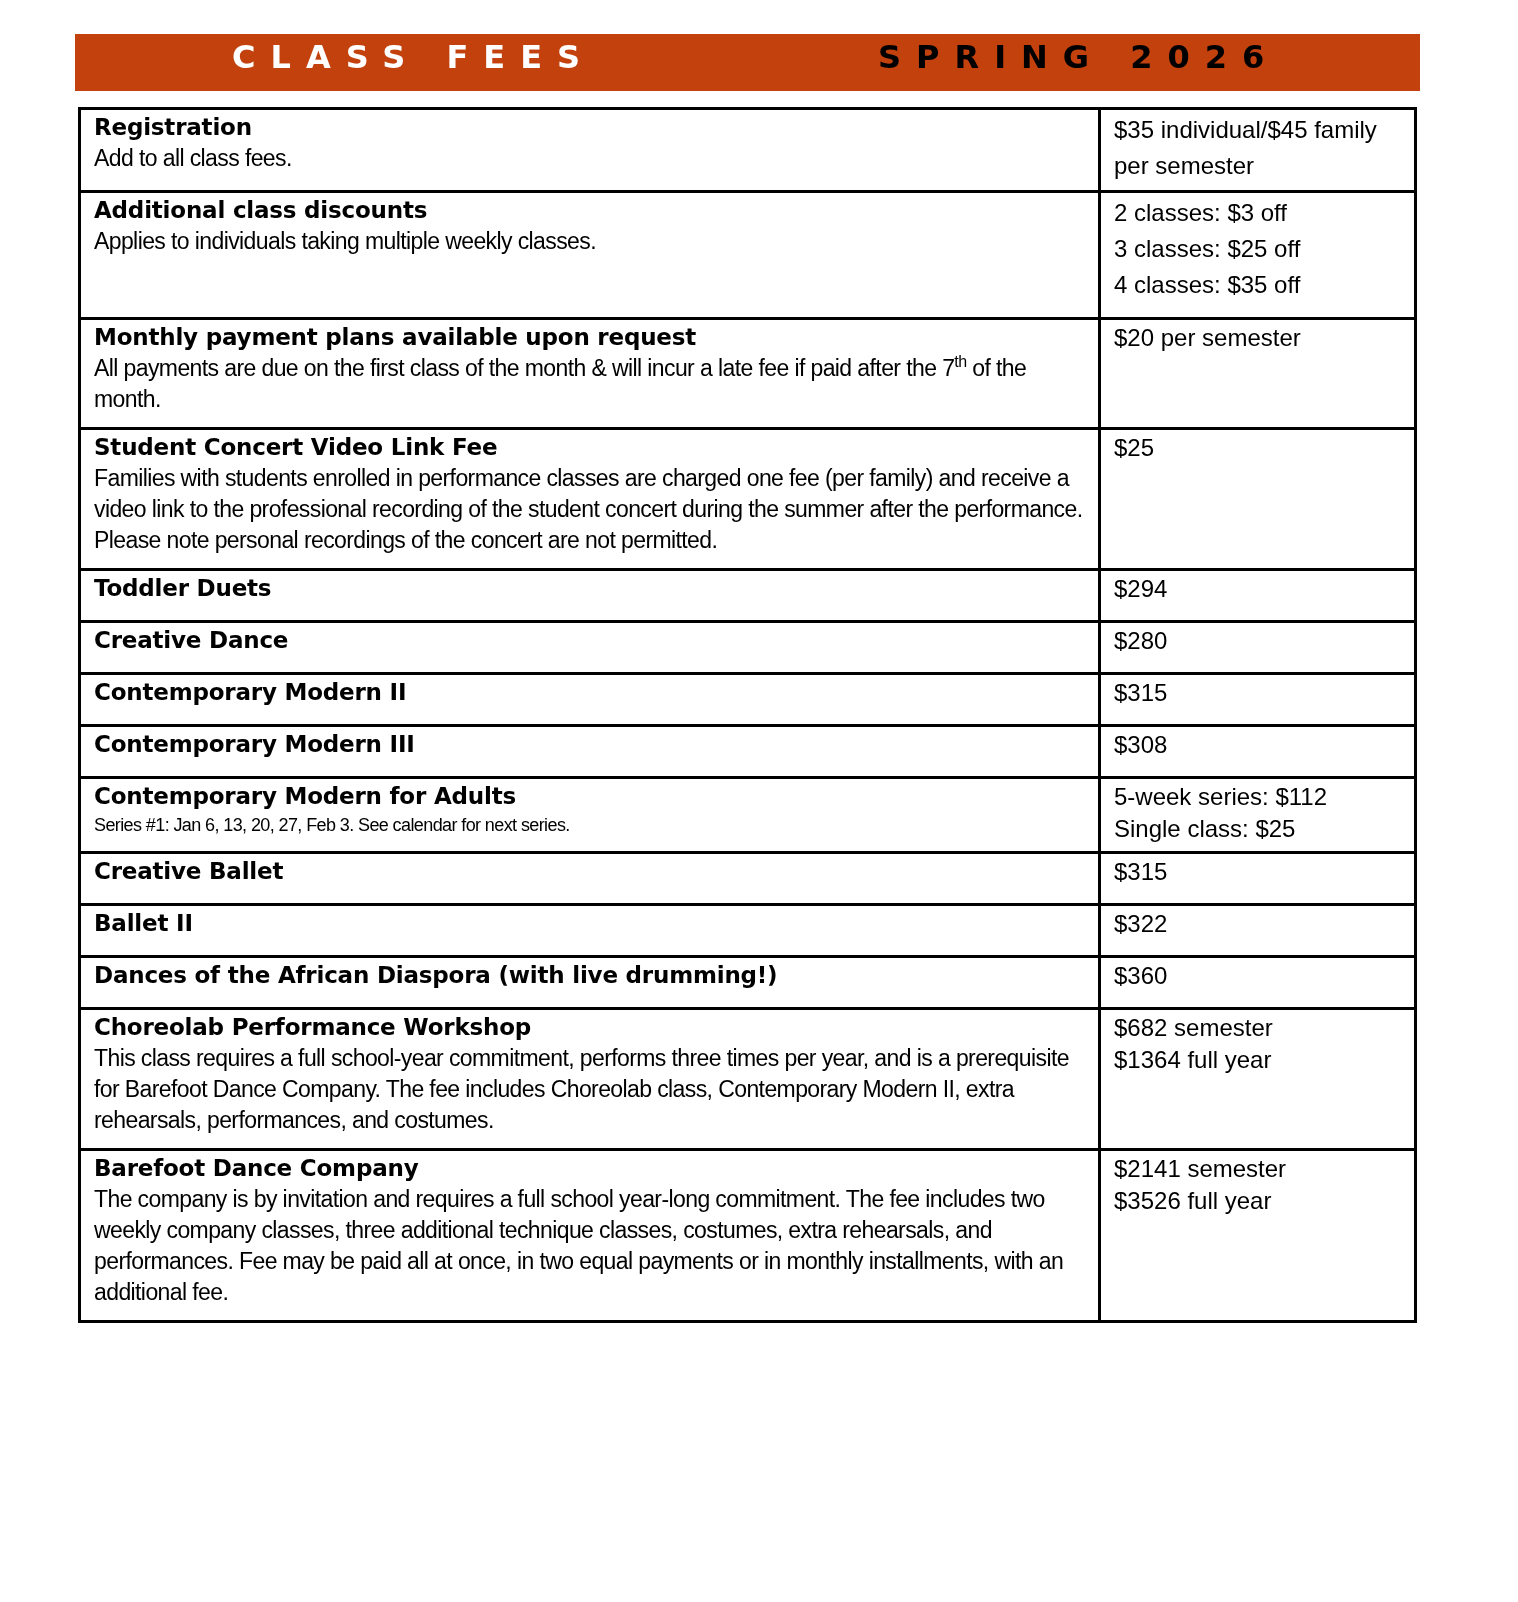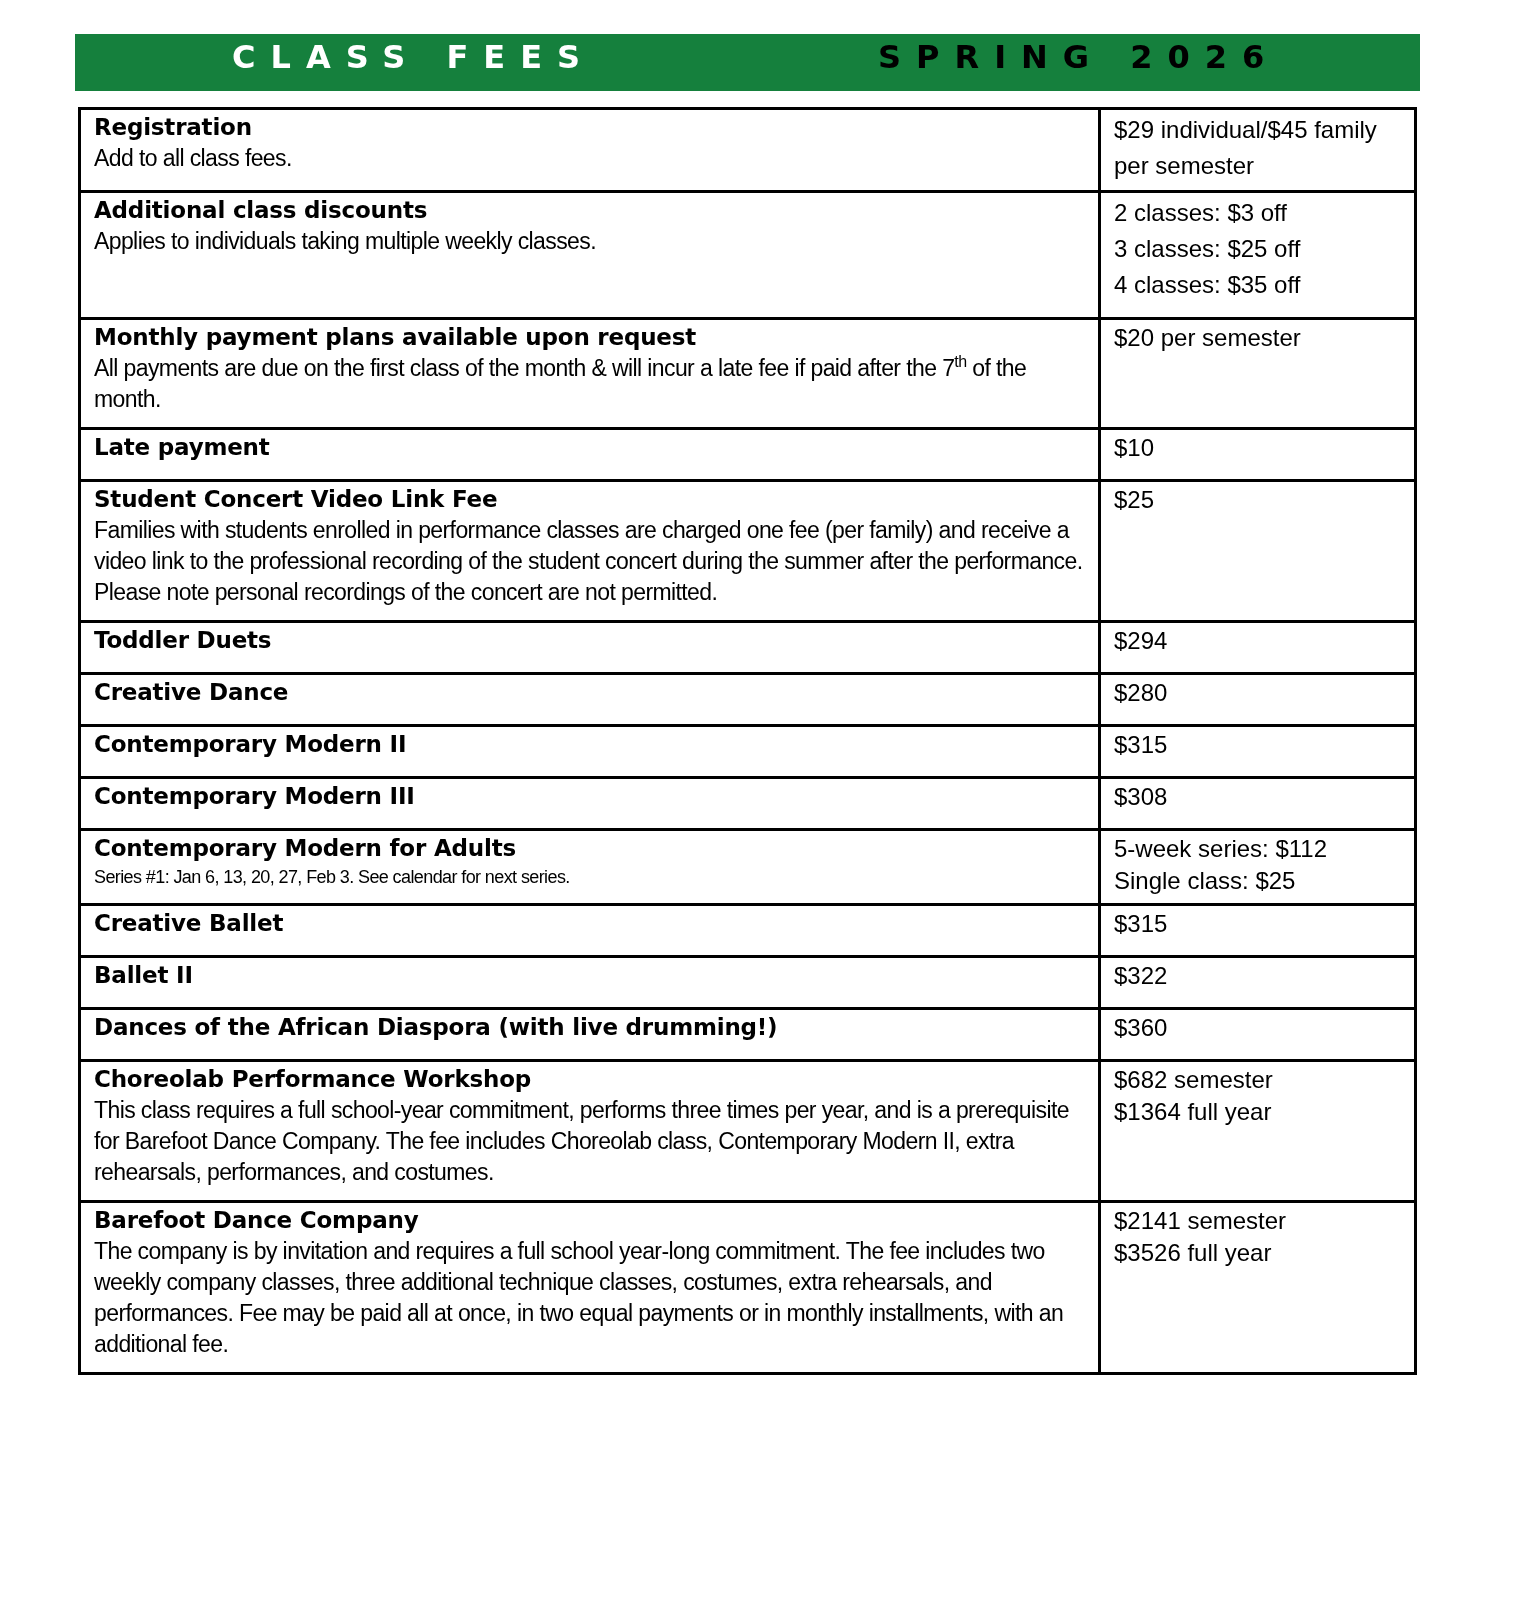--- a/index.html
+++ b/index.html
@@ -2,21 +2,21 @@
 <html><head>
   <meta charset="utf-8">
   <style>
     html, body { margin: 0; padding: 0; background: #ffffff; }
     body {
       width: 1518px; height: 1602px; position: relative; overflow: hidden;
       font-family: "DejaVu Sans", sans-serif; color: #000;
     }
     .banner {
       position: absolute; left: 75px; top: 34px; width: 1345px; height: 57px;
-      background: #15803d;
+      background: #c2410c;
     }
     .banner-title {
       position: absolute; top: 4px; font-family: "DejaVu Sans", sans-serif;
       font-weight: bold; font-size: 32px; letter-spacing: 15px; white-space: nowrap;
     }
     .banner-left { left: 157px; color: #ffffff; }
     .banner-right { left: 803px; color: #000000; }
 
     table.fees {
       position: absolute; left: 78px; top: 107px; width: 1339px;
@@ -54,21 +54,21 @@
 
 <table class="fees">
   <tbody>
 
     <tr>
       <td class="desc-cell">
         <div class="name">Registration</div>
         <div class="note">Add to all class fees.</div>
       </td>
       <td class="fee-cell">
-        <div class="fee-line loose">$29 individual/$45 family</div>
+        <div class="fee-line loose">$35 individual/$45 family</div>
         <div class="fee-line loose">per semester</div>
       </td>
     </tr>
 
     <tr>
       <td class="desc-cell">
         <div class="name">Additional class discounts</div>
         <div class="note">Applies to individuals taking multiple weekly classes.</div>
       </td>
       <td class="fee-cell" style="padding-bottom:14px;">
@@ -81,28 +81,20 @@
     <tr>
       <td class="desc-cell" style="padding-bottom:12px;">
         <div class="name">Monthly payment plans available upon request</div>
         <div class="note"><span>All payments are due on the first class of the month &amp; will incur a late fee if paid after the 7</span><sup>th</sup><span> of the month.</span></div>
       </td>
       <td class="fee-cell">
         <div class="fee-line">$20 per semester</div>
       </td>
     </tr>
 
-    <tr class="single">
-      <td class="desc-cell">
-        <div class="name">Late payment</div>
-      </td>
-      <td class="fee-cell">
-        <div class="fee-line">$10</div>
-      </td>
-    </tr>
 
     <tr>
       <td class="desc-cell" style="padding-bottom:12px;">
         <div class="name">Student Concert Video Link Fee</div>
         <div class="note">Families with students enrolled in performance classes are charged one fee (per family) and receive a video link to the professional recording of the student concert during the summer after the performance. Please note personal recordings of the concert are not permitted.</div>
       </td>
       <td class="fee-cell">
         <div class="fee-line">$25</div>
       </td>
     </tr>

